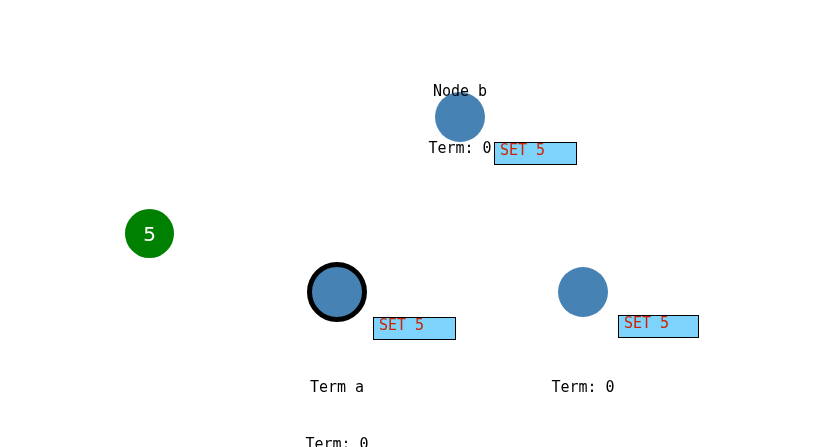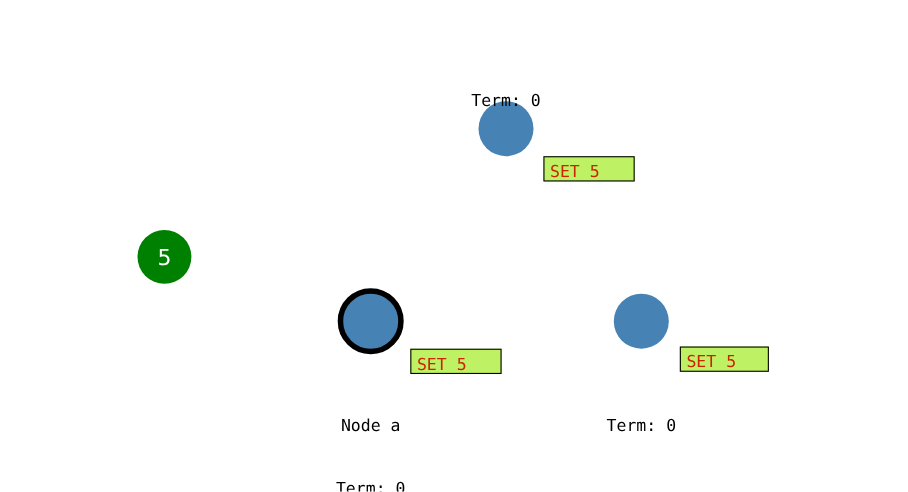--- a/index.html
+++ b/index.html
@@ -37,24 +37,24 @@
     font-size: 15px;
     line-height: 19px;
     white-space: pre;
     letter-spacing: 0px;
   }
 
   
   .msg-box {
     position: absolute;
     border: 1px solid #000000;
-    background: #bef264;
+    background: #7dd3fc;
     box-sizing: border-box;
     display: flex;
-    align-items: flex-end;
+    align-items: flex-start;
     padding-left: 5px;
   }
   .msg-box .msg-text {
     color: #cc2200;
     font-family: "DejaVu Sans Mono", "Liberation Mono", monospace;
     font-size: 15px;
     line-height: 15px;
     white-space: pre;
   }
 
@@ -75,30 +75,31 @@
     line-height: 20px;
   }
 </style>
 </head>
 <body>
 
 <div id="canvas">
 
   <div class="node-circle" style="left:435px; top:92px; width:50px; height:50px;"></div>
   <div class="node-label" style="left:410px; top:44px; width:100px;">
+    <div>Node b</div>
     <div>Term: 0</div>
   </div>
 
   <div class="msg-box" style="left:494px; top:142px; width:83px; height:23px;">
     <span class="msg-text">SET 5</span>
   </div>
 
   <div class="node-circle leader" style="left:307px; top:262px; width:60px; height:60px;"></div>
   <div class="node-label" style="left:287px; top:340px; width:100px;">
-    <div>Node a</div>
+    <div>Term a</div>
     <div>Term: 0</div>
   </div>
 
   <div class="msg-box" style="left:373px; top:317px; width:83px; height:23px;">
     <span class="msg-text">SET 5</span>
   </div>
 
   <div class="node-circle" style="left:558px; top:267px; width:50px; height:50px;"></div>
   <div class="node-label" style="left:533px; top:340px; width:100px;">
     <div>Term: 0</div>

